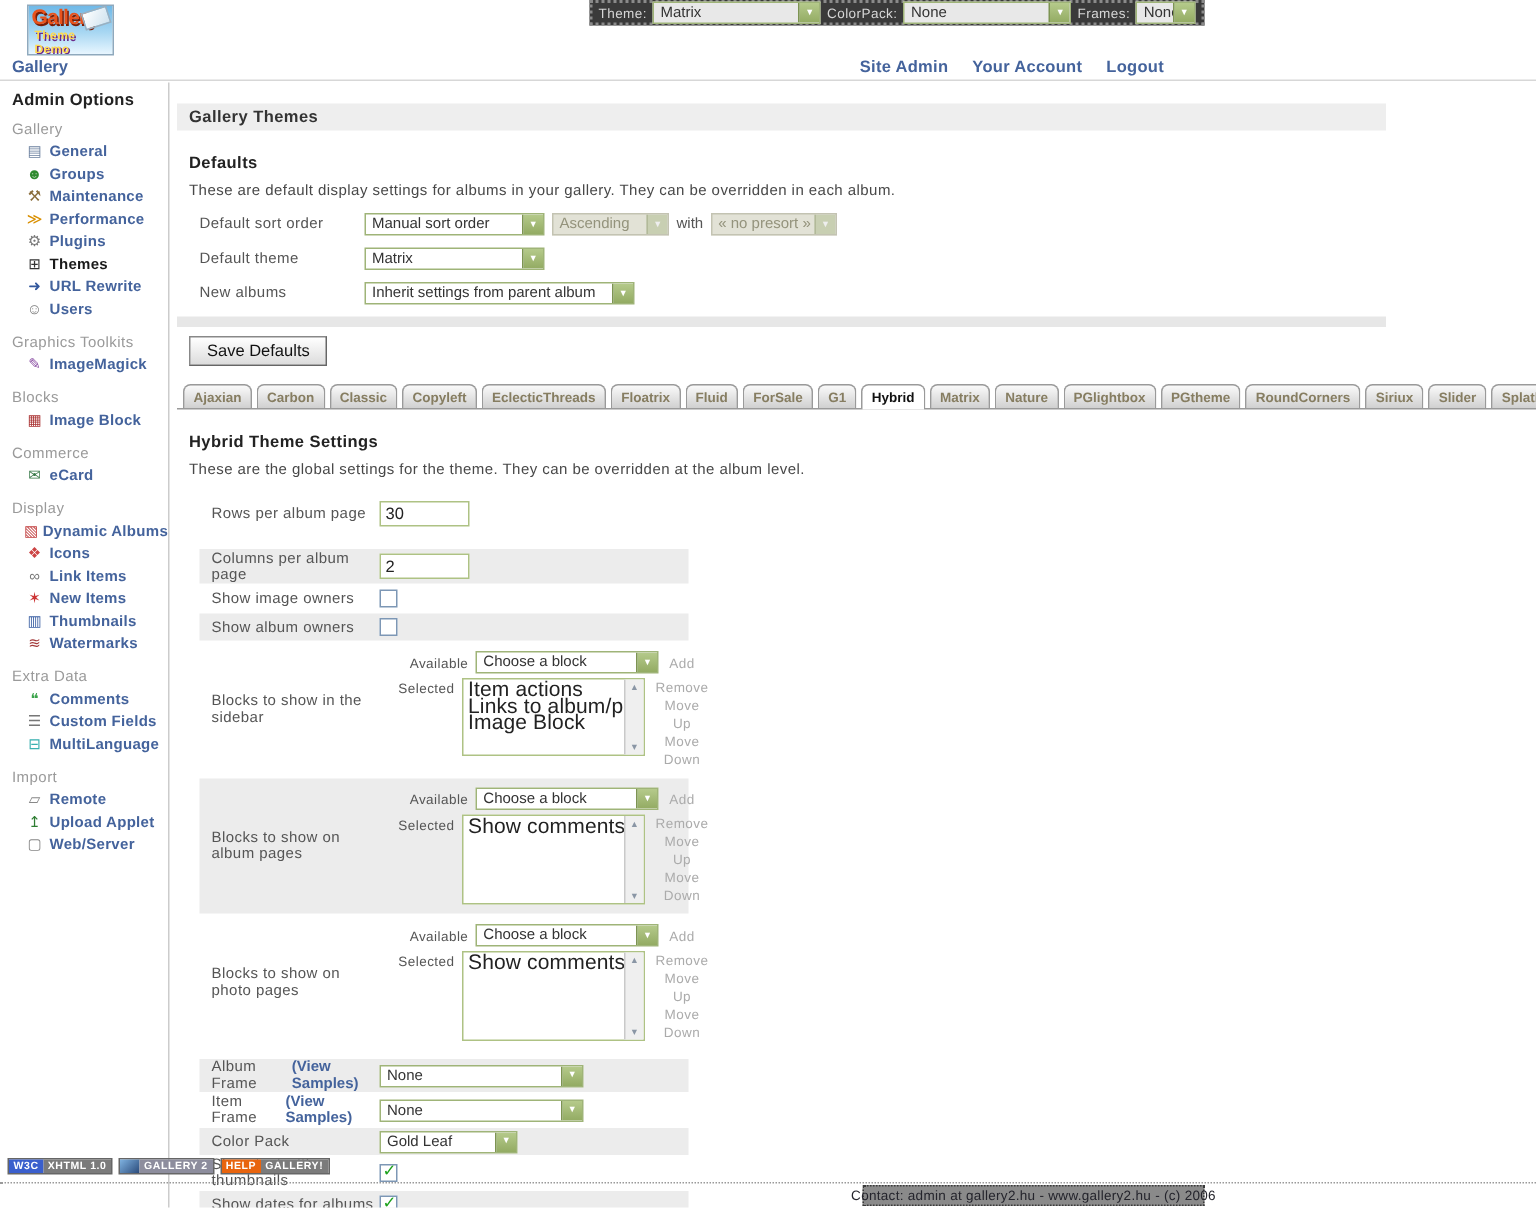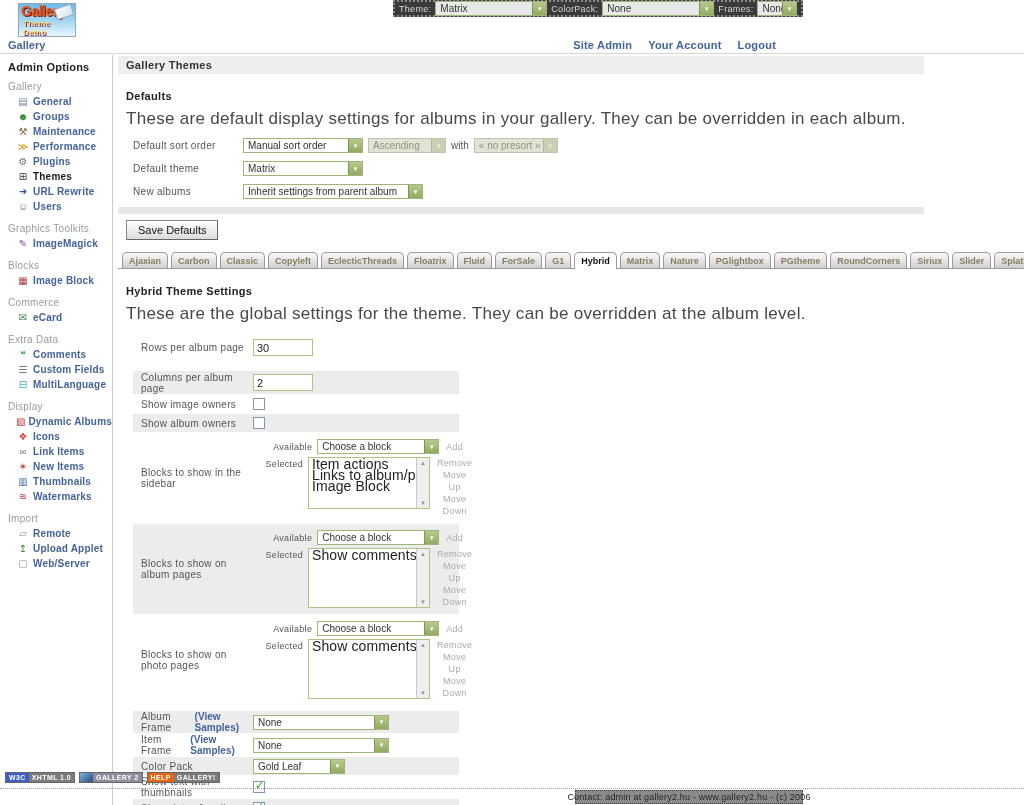--- a/index.html
+++ b/index.html
@@ -65,25 +65,25 @@
   .side-section { margin-bottom: 9px; }
   .side-label { color: #9a9a9a; font-size: 10px; letter-spacing: .3px; margin: 0 0 2px 8px; }
   .side-item { display: flex; align-items: center; padding-left: 16px; line-height: 15px; cursor: pointer; }
   .side-icon { width: 14px; display: inline-block; text-align: center; font-size: 10px; margin-right: 3px; }
   .side-text { color: #44639c; font-weight: bold; font-size: 10px; letter-spacing: .2px; white-space: nowrap; }
   .side-item.active .side-text { color: #1a1a1a; }
 
   .content { width: 911px; padding-left: 5px; }
   .content-title {
     width: 806px; background: #eee; font-weight: bold; color: #333;
-    padding: 3px 8px; font-size: 11px; letter-spacing: .3px; margin-top: 1px;
+    padding: 3px 8px; font-size: 11px; letter-spacing: .3px; margin-top: 14px;
   }
   .section-pad { padding: 16px 0 0 8px; }
   .h2 { font-weight: bold; color: #222; font-size: 11px; letter-spacing: .3px; margin-bottom: 7px; }
-  .desc { color: #484848; font-size: 17px; letter-spacing: .3px; margin-bottom: 9px; }
+  .desc { color: #484848; font-size: 10px; letter-spacing: .3px; margin-bottom: 9px; }
 
   .def-row { display: flex; align-items: center; margin: 0 0 8px 7px; }
   .flabel { width: 110px; color: #555; font-size: 10px; letter-spacing: .3px; }
   .withlbl { margin: 0 5px; color: #555; font-size: 10px; }
 
   .hbar { width: 806px; height: 7px; background: #e7e7e7; }
   .btnrow { padding: 6px 0 6px 8px; display: flex; gap: 8px; }
   .btn3d {
     font-family: "Liberation Sans", sans-serif; font-size: 11px; color: #111;
     background: linear-gradient(#ffffff,#dcdcdc); border: 1px solid #888;
@@ -268,70 +268,70 @@
         <div class="side-label">Commerce</div>
 
           <div class="side-item">
             <span class="side-icon" style="color:#3a7a4a">✉</span>
             <span class="side-text">eCard</span>
           </div>
 
       </div>
 
       <div class="side-section">
+        <div class="side-label">Display</div>
+
+          <div class="side-item">
+            <span class="side-icon" style="color:#c03a3a">▧</span>
+            <span class="side-text">Dynamic Albums</span>
+          </div>
+
+          <div class="side-item">
+            <span class="side-icon" style="color:#cc4444">❖</span>
+            <span class="side-text">Icons</span>
+          </div>
+
+          <div class="side-item">
+            <span class="side-icon" style="color:#777777">∞</span>
+            <span class="side-text">Link Items</span>
+          </div>
+
+          <div class="side-item">
+            <span class="side-icon" style="color:#cc3333">✶</span>
+            <span class="side-text">New Items</span>
+          </div>
+
+          <div class="side-item">
+            <span class="side-icon" style="color:#3a5fa3">▥</span>
+            <span class="side-text">Thumbnails</span>
+          </div>
+
+          <div class="side-item">
+            <span class="side-icon" style="color:#a33a3a">≋</span>
+            <span class="side-text">Watermarks</span>
+          </div>
+
+      </div>
+
+      <div class="side-section">
         <div class="side-label">Extra Data</div>
 
           <div class="side-item">
             <span class="side-icon" style="color:#3aa34a">❝</span>
             <span class="side-text">Comments</span>
           </div>
 
           <div class="side-item">
             <span class="side-icon" style="color:#777777">☰</span>
             <span class="side-text">Custom Fields</span>
           </div>
 
           <div class="side-item">
             <span class="side-icon" style="color:#3ab0b0">⊟</span>
             <span class="side-text">MultiLanguage</span>
-          </div>
-
-      </div>
-
-      <div class="side-section">
-        <div class="side-label">Display</div>
-
-          <div class="side-item">
-            <span class="side-icon" style="color:#c03a3a">▧</span>
-            <span class="side-text">Dynamic Albums</span>
-          </div>
-
-          <div class="side-item">
-            <span class="side-icon" style="color:#cc4444">❖</span>
-            <span class="side-text">Icons</span>
-          </div>
-
-          <div class="side-item">
-            <span class="side-icon" style="color:#777777">∞</span>
-            <span class="side-text">Link Items</span>
-          </div>
-
-          <div class="side-item">
-            <span class="side-icon" style="color:#cc3333">✶</span>
-            <span class="side-text">New Items</span>
-          </div>
-
-          <div class="side-item">
-            <span class="side-icon" style="color:#3a5fa3">▥</span>
-            <span class="side-text">Thumbnails</span>
-          </div>
-
-          <div class="side-item">
-            <span class="side-icon" style="color:#a33a3a">≋</span>
-            <span class="side-text">Watermarks</span>
           </div>
 
       </div>
 
       <div class="side-section">
         <div class="side-label">Import</div>
 
           <div class="side-item">
             <span class="side-icon" style="color:#888888">▱</span>
             <span class="side-text">Remote</span>

